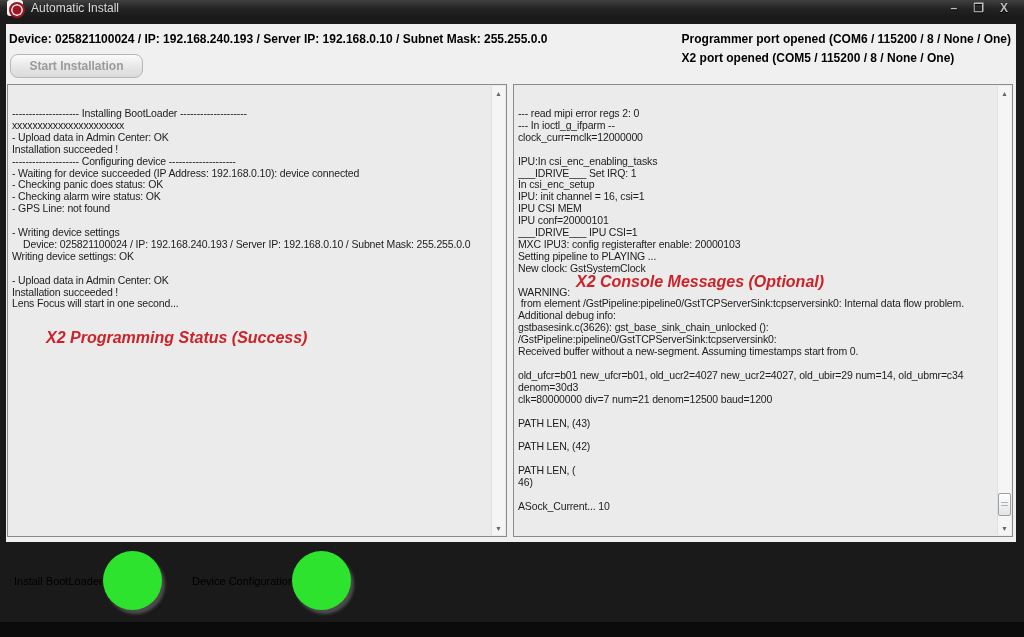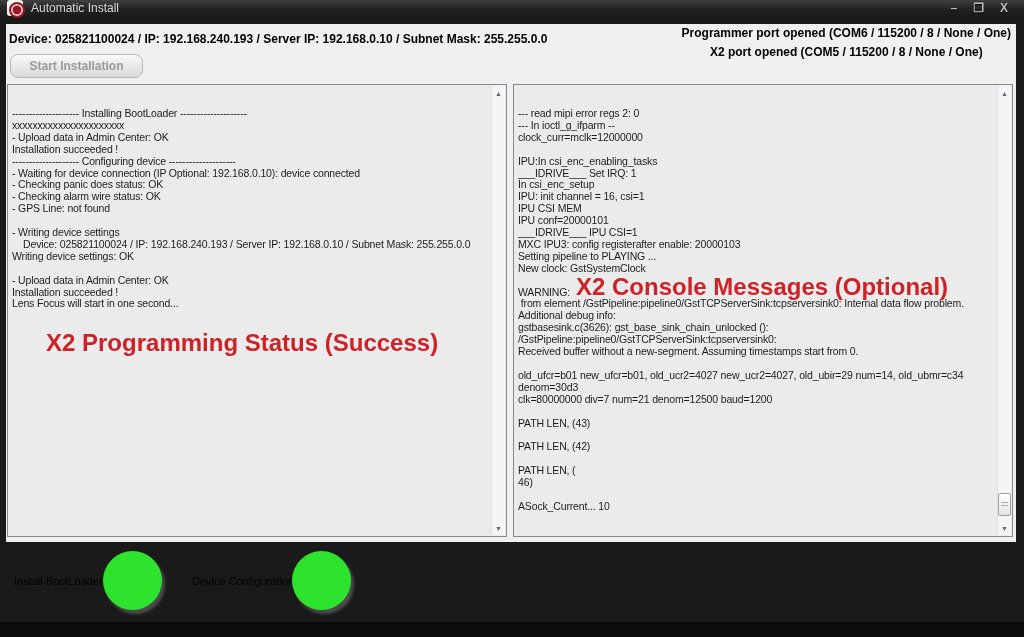--- a/index.html
+++ b/index.html
@@ -37,21 +37,21 @@
   }
   .bottom-bar {
     position:absolute; left:0; top:622px; width:1024px; height:15px;
     background:#0b0b0b;
   }
   .device-info {
     position:absolute; left:3px; top:8px;
     font-size:12px; font-weight:bold; color:#000; white-space:nowrap;
   }
   .port-info {
-    position:absolute; right:5px; top:2px; text-align:center;
+    position:absolute; right:5px; top:8px; text-align:left;
     font-size:12px; font-weight:bold; color:#000;
   }
   .port-line { margin-bottom:5px; white-space:nowrap; }
   .start-btn {
     position:absolute; left:4px; top:30px; width:133px; height:24px;
     background:linear-gradient(#fbfbfb,#eaeaea 45%,#dadada);
     border:1px solid #b7b7b7; border-radius:8px;
     color:#9b9b9b; font-weight:bold; font-size:12px;
     font-family:"Liberation Sans", sans-serif;
   }
@@ -62,22 +62,22 @@
   }
   .panel.left  { left:1px; }
   .panel.right { left:507px; }
   .log {
     position:absolute; left:4px; top:3px; right:17px; bottom:2px;
     overflow:hidden; font-size:10.5px; line-height:11.9px;
     letter-spacing:-0.15px; color:#1c1c1c;margin-top:20px;
   }
   .log-line { min-height:11.9px; white-space:pre; }
   .annotation {
-    position:absolute; color:#cc2228; font-weight:bold; font-size:24px;
-    white-space:nowrap; letter-spacing:0;
+    position:absolute; color:#cc2228; font-weight:bold; font-size:16px;
+    white-space:nowrap; letter-spacing:0;font-style:italic;
   }
   .annotation.left-note  { left:38px; top:244px; }
   .annotation.right-note { left:62px; top:188px; }
   
   .scrollbar {
     position:absolute; top:1px; right:1px; bottom:1px; width:14px;
     background:#f5f5f5; border-left:1px solid #e0e0e0;
   }
   .sb-btn {
     position:absolute; left:0; width:13px; height:14px;
@@ -131,21 +131,21 @@
 
     <button class="start-btn" disabled="">Start Installation</button>
 
     <div class="panel left">
       <div class="log">
           <div class="log-line">-------------------- Installing BootLoader --------------------</div>
           <div class="log-line">xxxxxxxxxxxxxxxxxxxxxx</div>
           <div class="log-line">- Upload data in Admin Center: OK</div>
           <div class="log-line">Installation succeeded !</div>
           <div class="log-line">-------------------- Configuring device --------------------</div>
-          <div class="log-line">- Waiting for device connection (IP Optional: 192.168.0.10): device connected</div>
+          <div class="log-line">- Waiting for device succeeded (IP Address: 192.168.0.10): device connected</div>
           <div class="log-line">- Checking panic does status: OK</div>
           <div class="log-line">- Checking alarm wire status: OK</div>
           <div class="log-line">- GPS Line: not found</div>
           <div class="log-line"></div>
           <div class="log-line">- Writing device settings</div>
           <div class="log-line">    Device: 025821100024 / IP: 192.168.240.193 / Server IP: 192.168.0.10 / Subnet Mask: 255.255.0.0</div>
           <div class="log-line">Writing device settings: OK</div>
           <div class="log-line"></div>
           <div class="log-line">- Upload data in Admin Center: OK</div>
           <div class="log-line">Installation succeeded !</div>

